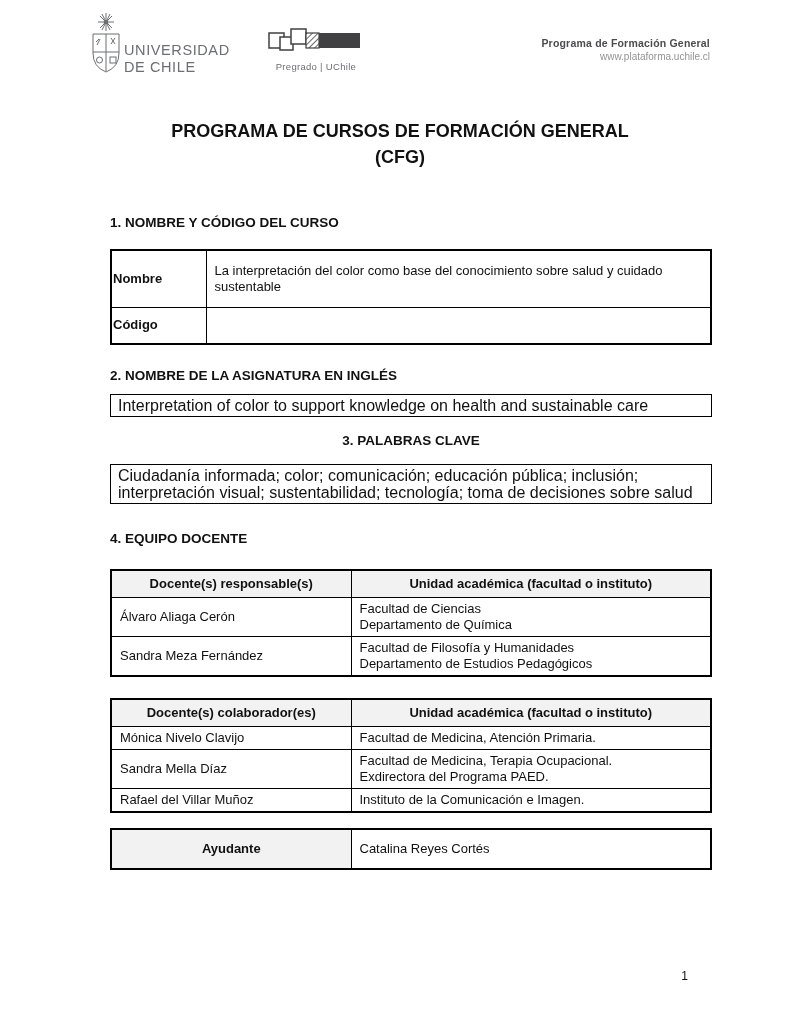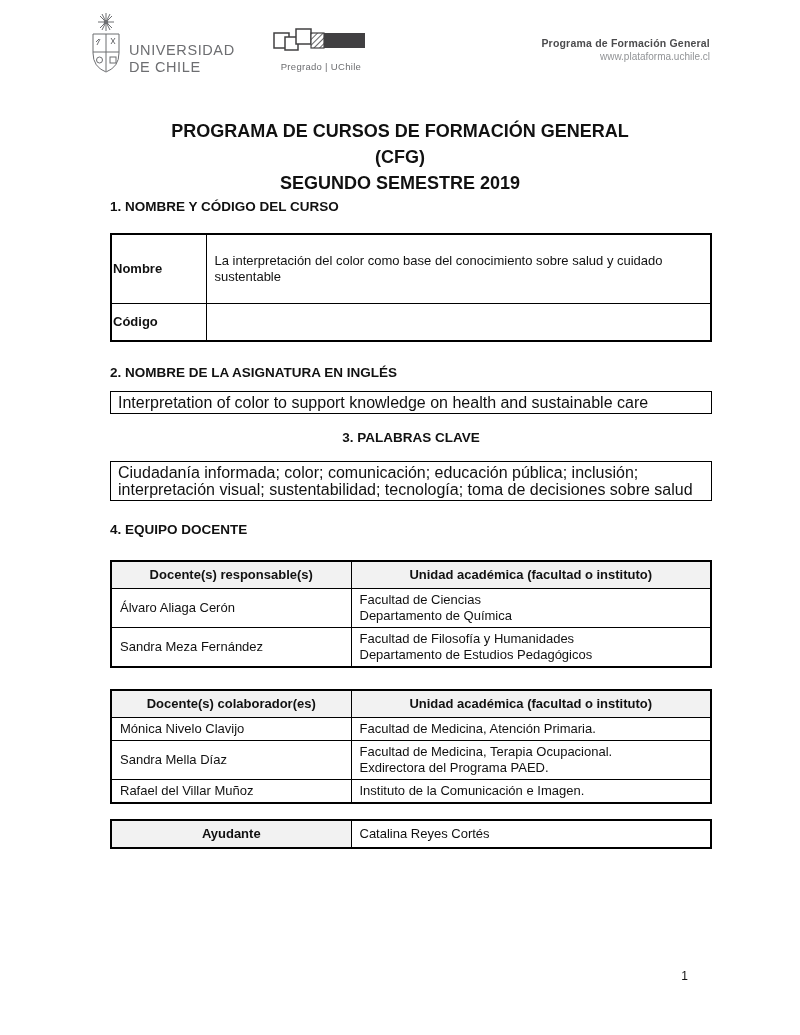--- a/index.html
+++ b/index.html
@@ -11,65 +11,65 @@
     font-family:"Liberation Sans", sans-serif;
     color:#111111;
     overflow:hidden;
   }
 
   
   .doc-header {
     position:absolute; top:12px; left:88px; right:90px;
     display:flex; align-items:flex-start;
   }
-  .brand-uni { display:flex; align-items:flex-end; gap:5px; }
+  .brand-uni { display:flex; align-items:flex-end; }
   .uni-name {
     color:#6d6e71; font-size:14.5px; line-height:17px;
     letter-spacing:0.6px; margin-bottom:4px; font-weight:400;
   }
   .brand-pregrado { margin-left:38px; margin-top:14px; }
   .pregrado-label { color:#6d6e71; font-size:9.5px; margin-top:4px; letter-spacing:0.3px;padding-left:8px; }
   .brand-right { margin-left:auto; text-align:right; margin-top:24px; }
   .pfg-name { color:#4c4c4e; font-size:10.5px; font-weight:600; line-height:14px; letter-spacing:0.2px; }
   .pfg-url  { color:#919396; font-size:10px;  line-height:13px; }
 
   
   .doc-title {
     position:absolute; top:118px; left:0; right:0;
     text-align:center; font-size:18px; font-weight:bold; line-height:26px;
     color:#111111;
   }
 
   
-  .content { position:absolute; top:200px; left:110px; width:602px; }
+  .content { position:absolute; top:216px; left:110px; width:602px; }
   h2.sec-heading { font-size:13.5px; font-weight:bold; color:#111; line-height:14px; }
   .h-s1 { margin:0 0 19px 0; }
   .h-s2 { margin:24px 0 11px 0; }
   .h-s3 { margin:17px 0 16px 0;text-align:center; }
-  .h-s4 { margin:22px 0 23px 0; }
+  .h-s4 { margin:28px 0 23px 0; }
 
   table { border-collapse:collapse; width:602px; table-layout:fixed; background:#fff; }
   table { border:2px solid #000; }
   td, th { border:1px solid #000; font-size:13px; line-height:16px; vertical-align:middle; }
 
   
   .t1 .label-cell { width:95px; font-weight:bold; padding:5px 1px; text-align:left;margin-left:16px; }
-  .t1 .value-cell { padding:18px 8px; }
+  .t1 .value-cell { padding:12px 8px; }
   .t1 .row-codigo { height:36px; }
 
   
   .t-doc th {
     background:#f2f2f2; font-weight:bold; text-align:center; padding:5px 4px;
   }
   .t-doc .col1 { width:240px; }
   .t-doc td { padding:3px 8px; }
   .t-gap-colab { margin-top:21px; }
   .t-gap-ayud  { margin-top:15px; }
   .t-ayud th { background:#f2f2f2; font-weight:bold; text-align:center; padding:5px 8px; width:240px; height:28px; }
-  .t-ayud td { padding:5px 8px; }
+  .t-ayud td { padding:11px 8px; }
 
   
   .plain-box {
     border:1.5px solid #000; width:602px;
     font-size:16px; line-height:17px; padding:2px 7px;
   }
 
   .page-number {
     position:absolute; right:112px; bottom:52px;
     font-size:12px; color:#111;
@@ -135,21 +135,20 @@
 
     <div class="brand-right">
       <div class="pfg-name">Programa de Formación General</div>
       <div class="pfg-url">www.plataforma.uchile.cl</div>
     </div>
   </header>
 
   <div class="doc-title">
     <div>PROGRAMA DE CURSOS DE FORMACIÓN GENERAL</div>
     <div>(CFG)</div>
-    <div>SEGUNDO SEMESTRE 2019</div>
   </div>
 
   <div class="content">
 
     <h2 class="sec-heading h-s1">1. NOMBRE Y CÓDIGO DEL CURSO</h2>
     <table class="t1">
       <tbody>
           <tr>
         <td class="label-cell">Nombre</td>
         <td class="value-cell">La interpretación del color como base del conocimiento sobre salud y cuidado sustentable</td>

